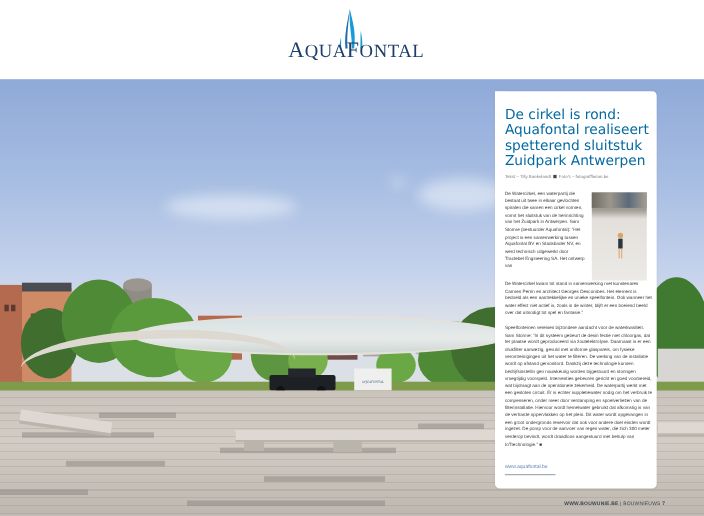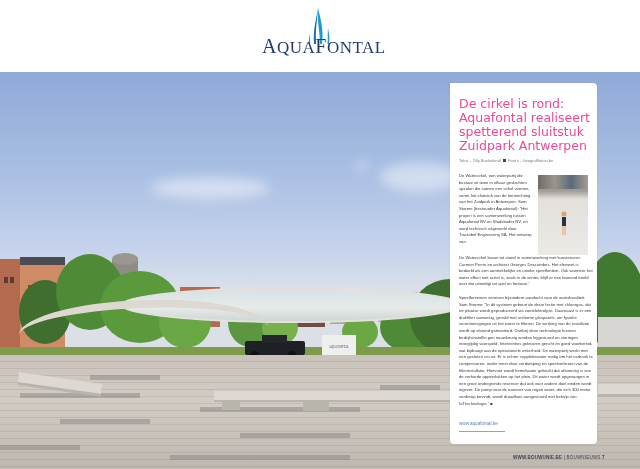--- a/index.html
+++ b/index.html
@@ -12,21 +12,21 @@
     background:linear-gradient(180deg,#8fa9d8 0%,#a9bfe3 25%,#c6d3ec 45%,#d9dfe9 54%,#dbe0e6 56%);}
   .sky-cloud{position:absolute;border-radius:50%;background:rgba(255,255,255,0.45);filter:blur(6px);}
   .trees{position:absolute;left:0;top:175px;width:640px;height:110px;}
   .ground{position:absolute;left:0;top:283px;width:640px;height:114px;
     background:
       repeating-linear-gradient(180deg, rgba(0,0,0,0) 0 6px, rgba(120,115,110,0.18) 6px 7px),
       linear-gradient(180deg,#c9c3bb 0%,#d2ccc4 40%,#bdb7b0 100%);}
   .pave-dark{position:absolute;height:5px;background:#8f8a86;opacity:0.55;}
   .panel{position:absolute;left:450px;top:83px;width:147px;height:361px;background:#fff;border-radius:0 4px 4px 4px;box-shadow:0 0 2px rgba(0,0,0,0.08);}
   .fold{position:absolute;left:450px;top:83px;width:0;height:0;border-left:12px solid #b7c8e6;border-bottom:12px solid transparent;}
-  .title{position:absolute;left:9px;top:14px;width:135px;font-family:"DejaVu Sans",sans-serif;font-size:12.5px;line-height:14px;color:#ec4899;font-weight:normal;}
+  .title{position:absolute;left:9px;top:14px;width:135px;font-family:"DejaVu Sans",sans-serif;font-size:12.5px;line-height:14px;color:#0369a1;font-weight:normal;}
   .byline{position:absolute;left:9px;top:75px;width:135px;font-size:4px;color:#7a7f85;white-space:nowrap;}
   .byline .sep{display:inline-block;width:3px;height:3px;background:#444;margin:0 1px;}
   .intro{position:absolute;left:9px;top:90px;width:76px;font-size:4.2px;line-height:6.6px;color:#3a3a3a;}
   .inset{position:absolute;left:88px;top:92px;width:50px;height:80px;
     background:linear-gradient(180deg,#8a8a82 0%,#a29d95 20%,#e3e0dc 30%,#eceae6 100%);}
   .kid{position:absolute;left:22px;top:36px;width:8px;height:26px;}
   .body-text{position:absolute;left:9px;width:135px;font-size:4.2px;line-height:6.6px;color:#3a3a3a;}
   .url{position:absolute;left:9px;top:338px;font-size:4.6px;color:#5d7fb0;}
   .url-rule{position:absolute;left:9px;top:348px;width:46px;height:1px;background:#9aa2ab;}
   .footer{position:absolute;left:513px;top:455px;font-size:4.5px;color:#3d4350;letter-spacing:0.2px;white-space:nowrap;}

